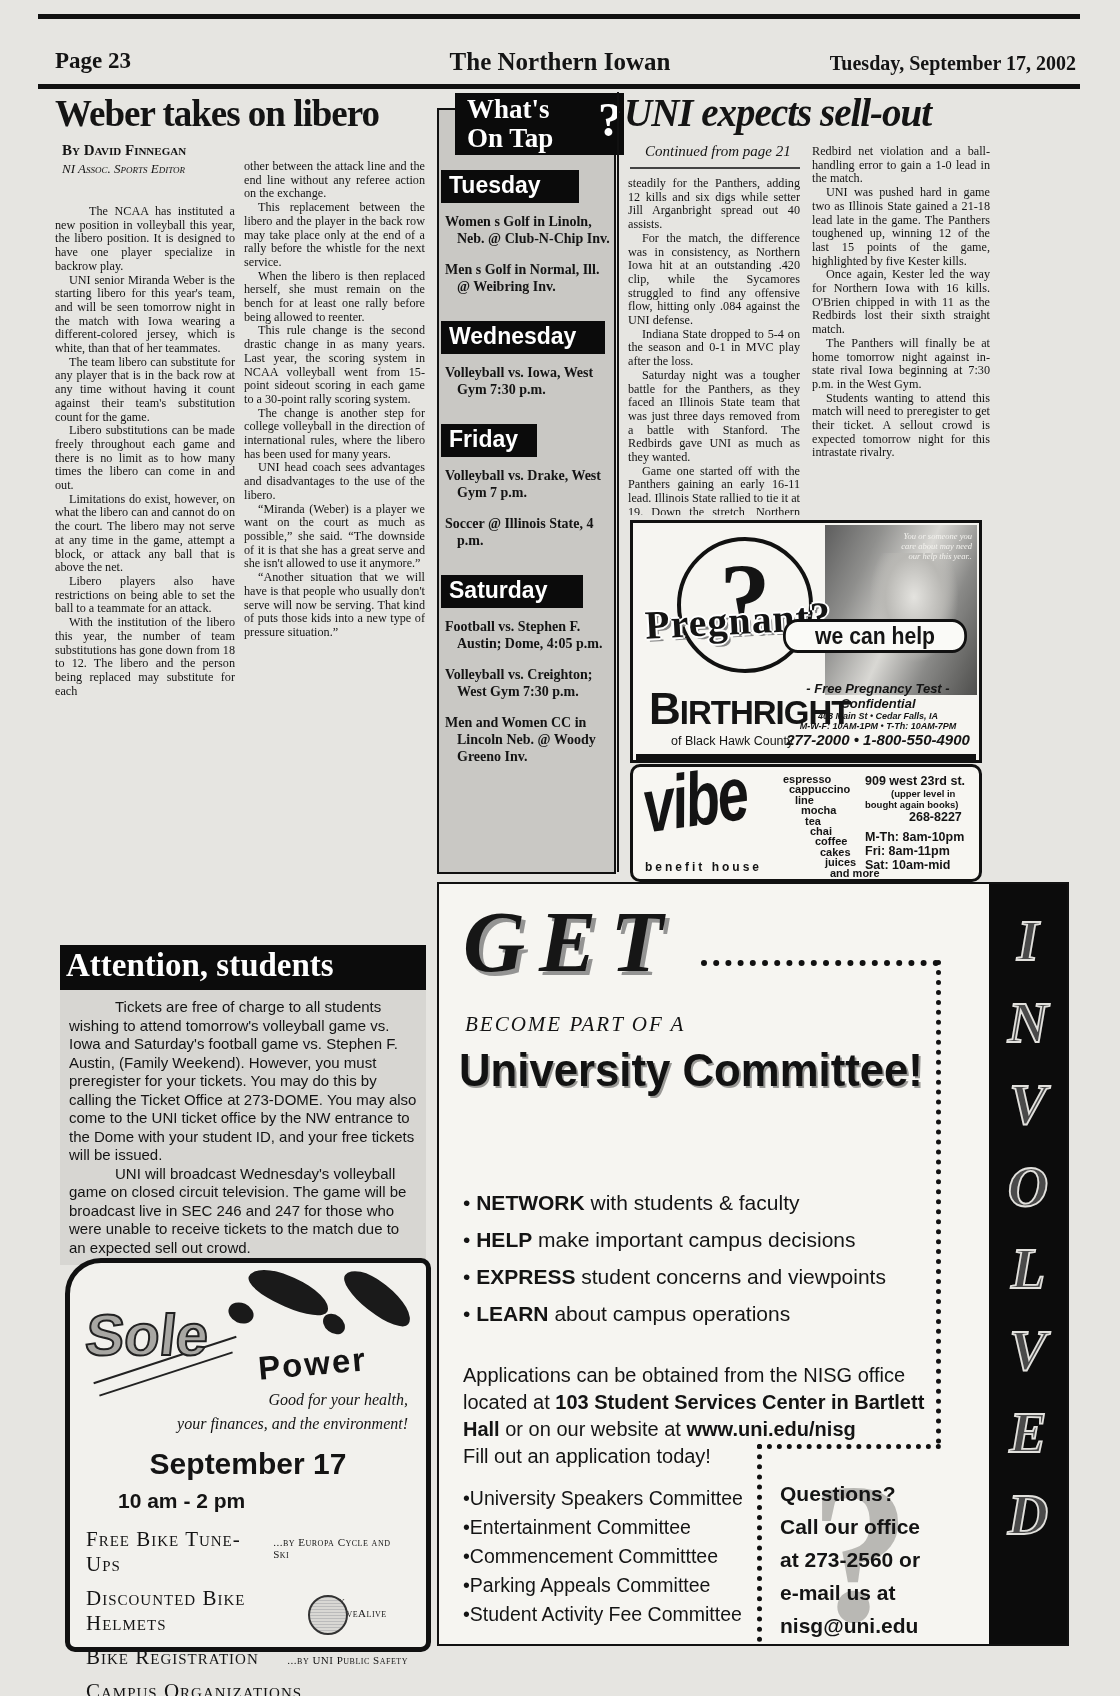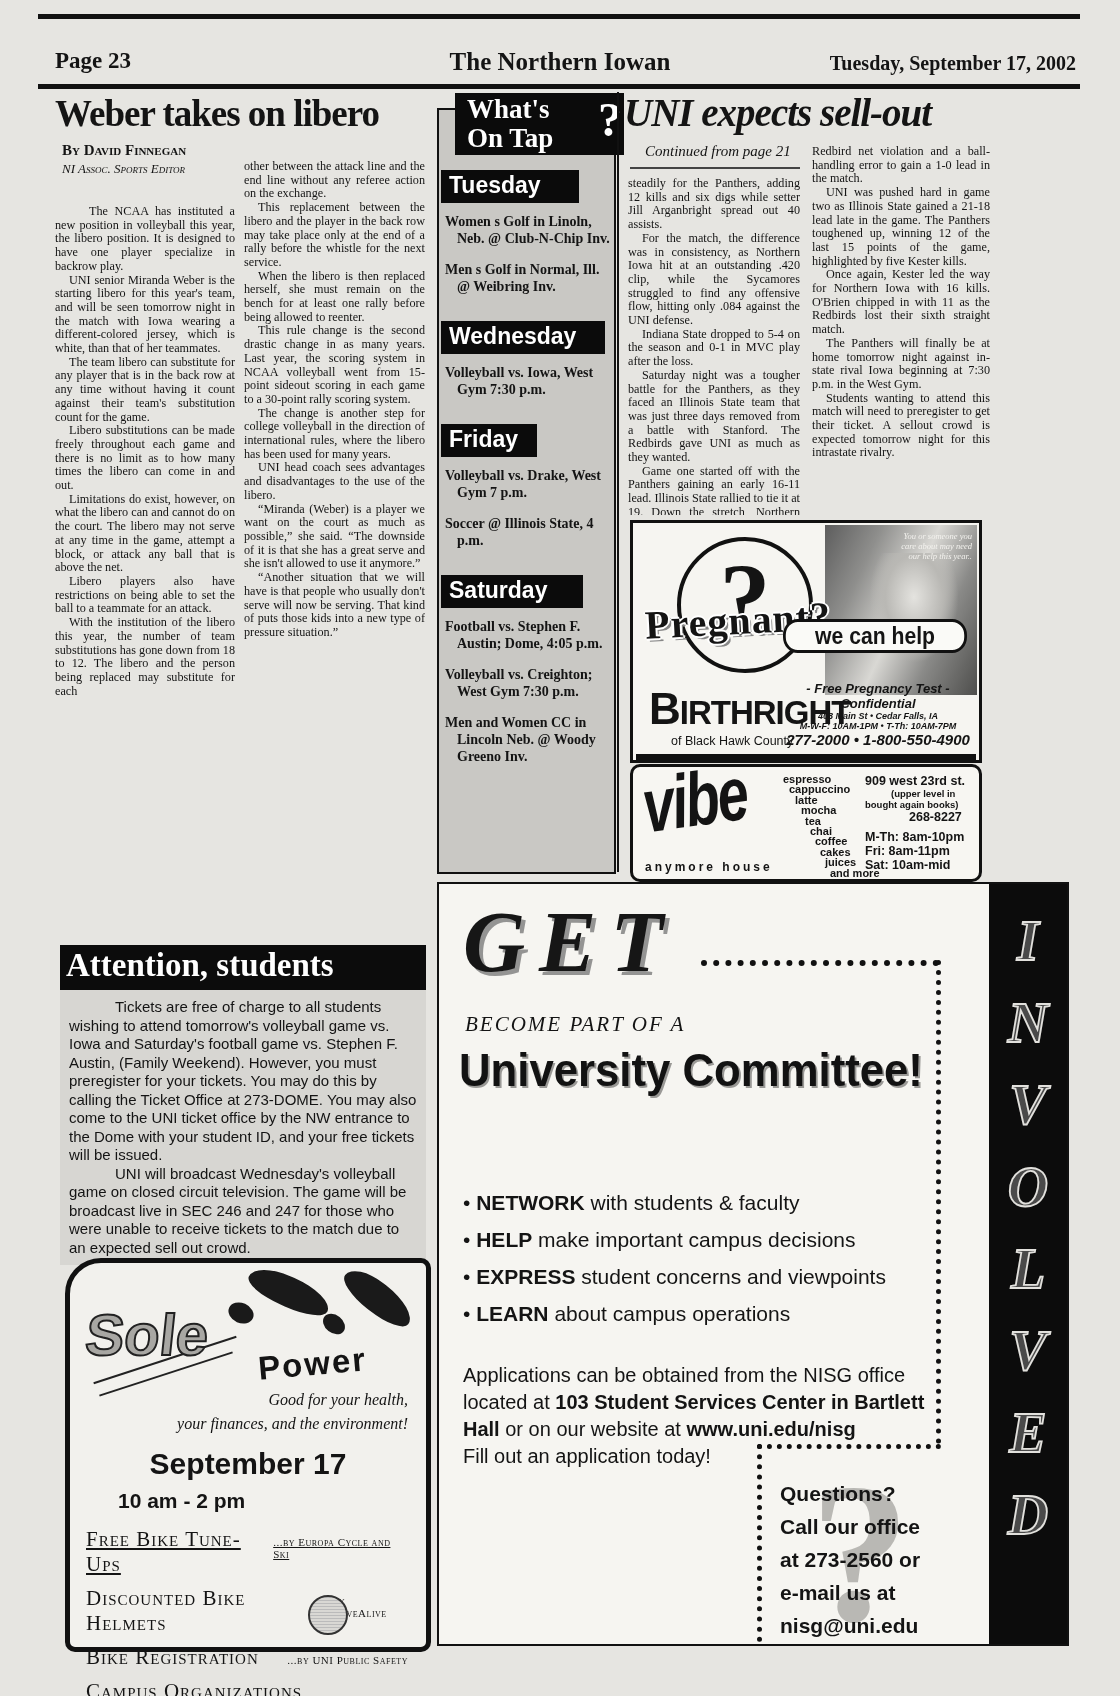--- a/index.html
+++ b/index.html
@@ -185,25 +185,25 @@
       <div style="font-size:13px;">- Free Pregnancy Test  - Confidential</div>
       <div style="font-size:9px;">408 Main St • Cedar Falls, IA</div>
       <div style="font-size:9px;">M-W-F: 10AM-1PM • T-Th: 10AM-7PM</div>
       <div style="font-size:15px;">277-2000 • 1-800-550-4900</div>
     </div>
     <div class="abs rule" style="left:3px;right:3px;bottom:0;height:6px;"></div>
   </div>
 
   <div class="abs vibe-box" style="left:630px;top:764px;width:346px;height:112px;">
     <div class="abs vibe-logo" style="left:16px;top:18px;">vibe</div>
-    <div class="abs vibe-sub" style="left:12px;bottom:5px;">anymore house</div>
+    <div class="abs vibe-sub" style="left:12px;bottom:5px;">benefit house</div>
     <div class="abs vibe-menu" style="left:150px;top:7px;">
       <div style="padding-left:0px;">espresso</div>
       <div style="padding-left:6px;">cappuccino</div>
-      <div style="padding-left:12px;">latte</div>
+      <div style="padding-left:12px;">line</div>
       <div style="padding-left:18px;">mocha</div>
       <div style="padding-left:22px;">tea</div>
       <div style="padding-left:27px;">chai</div>
       <div style="padding-left:32px;">coffee</div>
       <div style="padding-left:37px;">cakes</div>
       <div style="padding-left:42px;">juices</div>
       <div style="padding-left:47px;">and more</div>
     </div>
     <div class="abs vibe-right" style="right:6px;top:7px;width:108px;">
       <div style="font-size:12.5px;">909 west 23rd st.</div>
@@ -233,21 +233,21 @@
     <div class="abs sole-print" style="left:176px;top:14px;width:86px;height:30px;transform:rotate(24deg);"></div>
     <div class="abs sole-heel" style="left:158px;top:40px;width:26px;height:20px;transform:rotate(24deg);"></div>
     <div class="abs sole-print" style="left:268px;top:20px;width:80px;height:30px;transform:rotate(38deg);"></div>
     <div class="abs sole-heel" style="left:252px;top:52px;width:24px;height:18px;transform:rotate(38deg);"></div>
     <div class="abs power-word" style="left:188px;top:82px;">Power</div>
     <div class="abs script" style="right:18px;top:128px;">Good for your health,</div>
     <div class="abs script" style="right:18px;top:152px;">your finances, and the environment!</div>
     <div class="abs sp-date" style="left:0;right:0;top:184px;">September 17</div>
     <div class="abs sp-time" style="left:48px;top:226px;">10 am - 2 pm</div>
     <div class="abs" style="left:16px;top:264px;width:322px;">
-      <div style="display:flex;justify-content:flex-start;align-items:baseline;margin-bottom:9px;text-decoration:underline;">
+      <div style="display:flex;justify-content:flex-start;align-items:baseline;margin-bottom:9px;">
         <span class="sp-item">Free Bike Tune-Ups</span>
         <span class="sp-by">...by Europa Cycle and Ski</span>
       </div>
       <div style="display:flex;justify-content:space-between;align-items:baseline;margin-bottom:9px;">
         <span class="sp-item">Discounted Bike Helmets</span>
         <span class="sp-by">...by ArriveAlive</span>
       </div>
       <div style="display:flex;justify-content:space-between;align-items:baseline;margin-bottom:9px;">
         <span class="sp-item">Bike Registration</span>
         <span class="sp-by">...by UNI Public Safety</span>
@@ -272,20 +272,27 @@
     <div class="abs nb" style="left:24px;top:300px;">
       <div><span>•</span> <b>NETWORK</b><span> with students &amp; faculty</span></div>
       <div><span>•</span> <b>HELP</b><span> make important campus decisions</span></div>
       <div><span>•</span> <b>EXPRESS</b><span> student concerns and viewpoints</span></div>
       <div><span>•</span> <b>LEARN</b><span> about campus operations</span></div>
     </div>
     <div class="abs apps" style="left:24px;top:478px;width:470px;">
       <span>Applications can be obtained from the NISG office located at </span><b>103 Student Services Center in Bartlett Hall</b><span> or on our website at </span><b>www.uni.edu/nisg</b>
       <div>Fill out an application today!</div>
     </div>
+    <div class="abs commlist" style="left:24px;top:600px;width:280px;">
+      <div>•University Speakers Committee</div>
+      <div>•Entertainment Committee</div>
+      <div>•Commencement Committtee</div>
+      <div>•Parking Appeals Committee</div>
+      <div>•Student Activity Fee Committee</div>
+    </div>
     <div class="abs qbox" style="left:318px;top:560px;width:179px;height:193px;">
       <div class="abs q-gray" style="left:48px;top:4px;">?</div>
       <div class="abs q-text" style="left:18px;top:28px;">
         <div>Questions?</div>
         <div>Call our office</div>
         <div>at 273-2560 or</div>
         <div>e-mail us at</div>
         <div>nisg@uni.edu</div>
       </div>
     </div>

